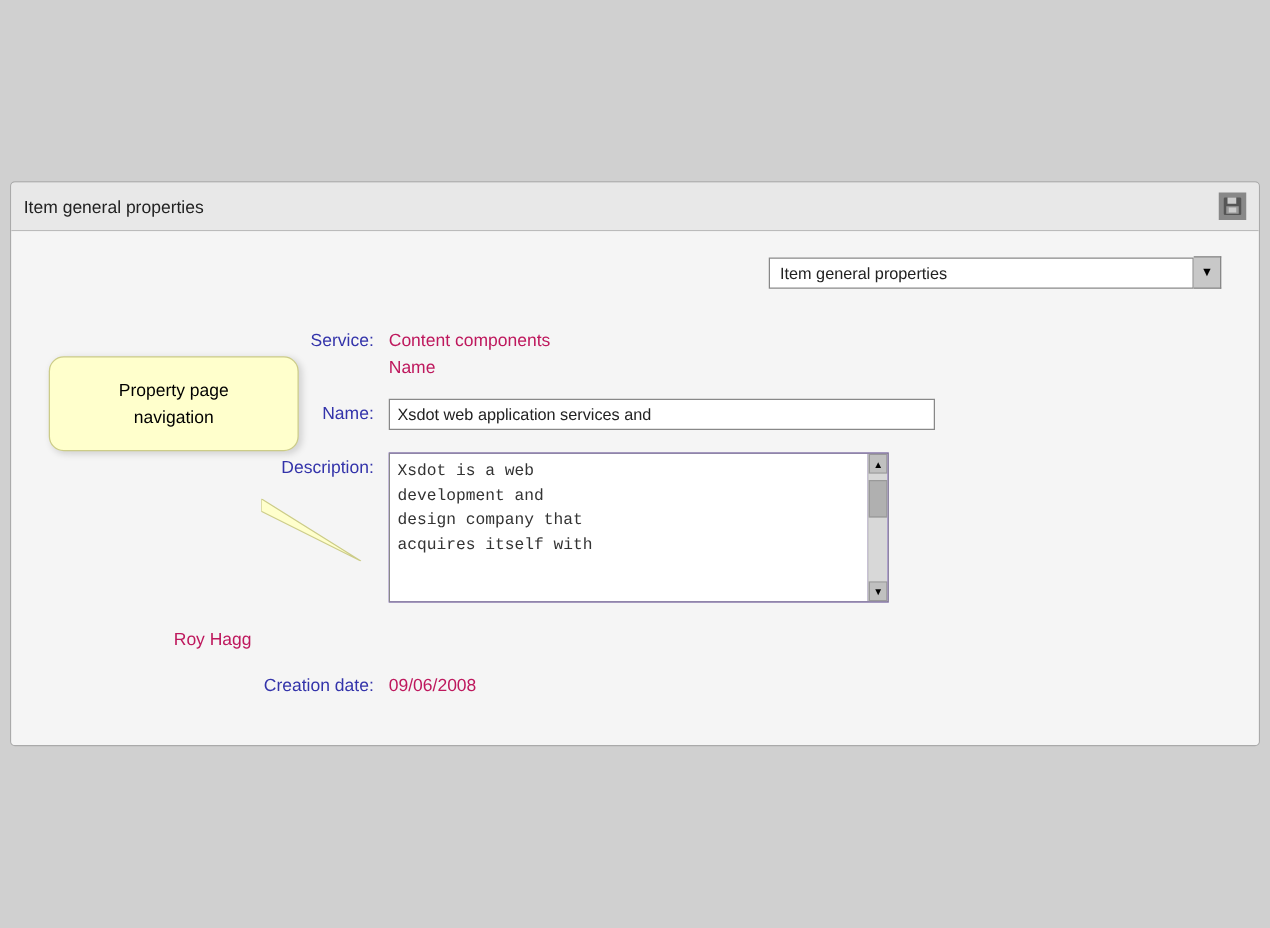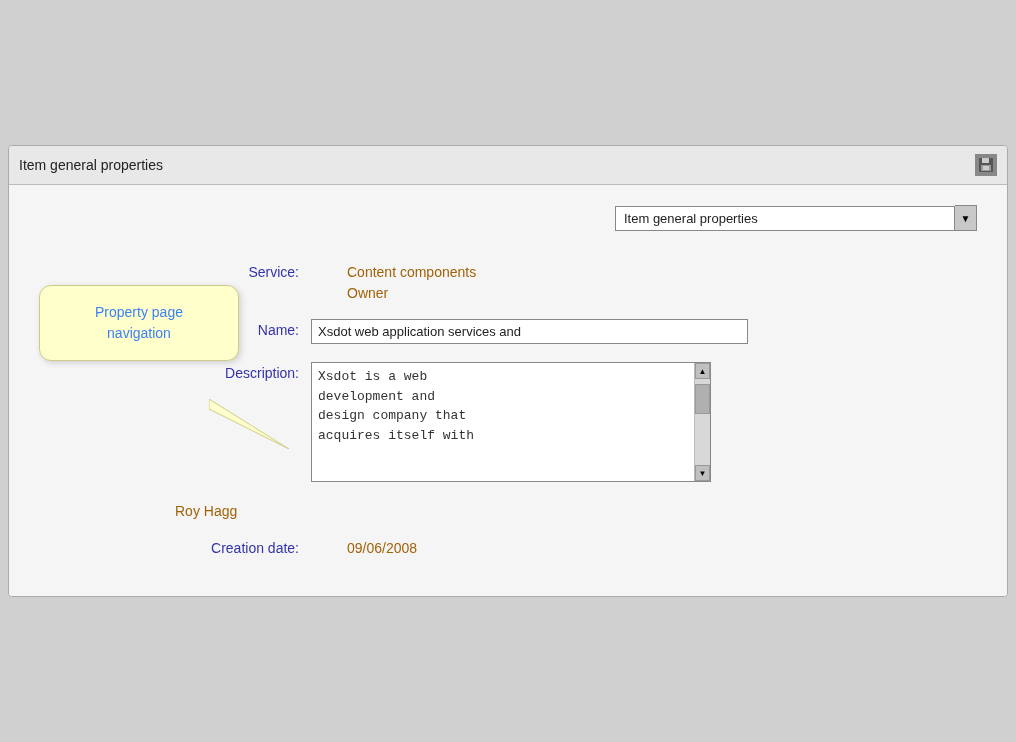--- a/index.html
+++ b/index.html
@@ -89,24 +89,23 @@
       gap: 12px;
     }
     .form-label {
       color: #3333aa;
       font-size: 14px;
       text-align: right;
       min-width: 160px;
       padding-top: 3px;
     }
     .form-value {
-      color: #a16207;
+      color: #be185d;
       font-size: 14px;
       padding-top: 3px;
-      margin-left: 36px;
     }
     .service-value {
       display: flex;
       flex-direction: column;
       gap: 2px;
     }
     .name-input {
       width: 437px;
       border: 1px solid #888;
       padding: 4px 6px;
@@ -172,21 +171,21 @@
       left: 30px;
     }
     .tooltip-bubble {
       background: #ffffcc;
       border: 1px solid #cccc88;
       border-radius: 12px;
       padding: 16px 24px;
       width: 200px;
       text-align: center;
       font-size: 14px;
-      color: #3b82f6;
+      color: #000000;
       line-height: 1.5;
       position: relative;
       box-shadow: 2px 2px 6px rgba(0,0,0,0.15);
     }
     .tooltip-tail {
       position: absolute;
       bottom: -38px;
       right: 30px;
       width: 0;
       height: 0;
@@ -235,21 +234,21 @@
         <div class="dropdown-arrow">▼</div>
       </div>
     </div>
 
     <div class="form-area">
 
       <div class="form-row">
         <span class="form-label">Service:</span>
         <div class="service-value">
           <span class="form-value">Content components</span>
-          <span class="form-value">Owner</span>
+          <span class="form-value">Name</span>
         </div>
       </div>
 
       <div class="form-row">
         <span class="form-label">Name:</span>
         <input class="name-input" type="text" value="Xsdot web application services and" style="">
       </div>
 
       <div class="form-row">
         <span class="form-label">Description:</span>

